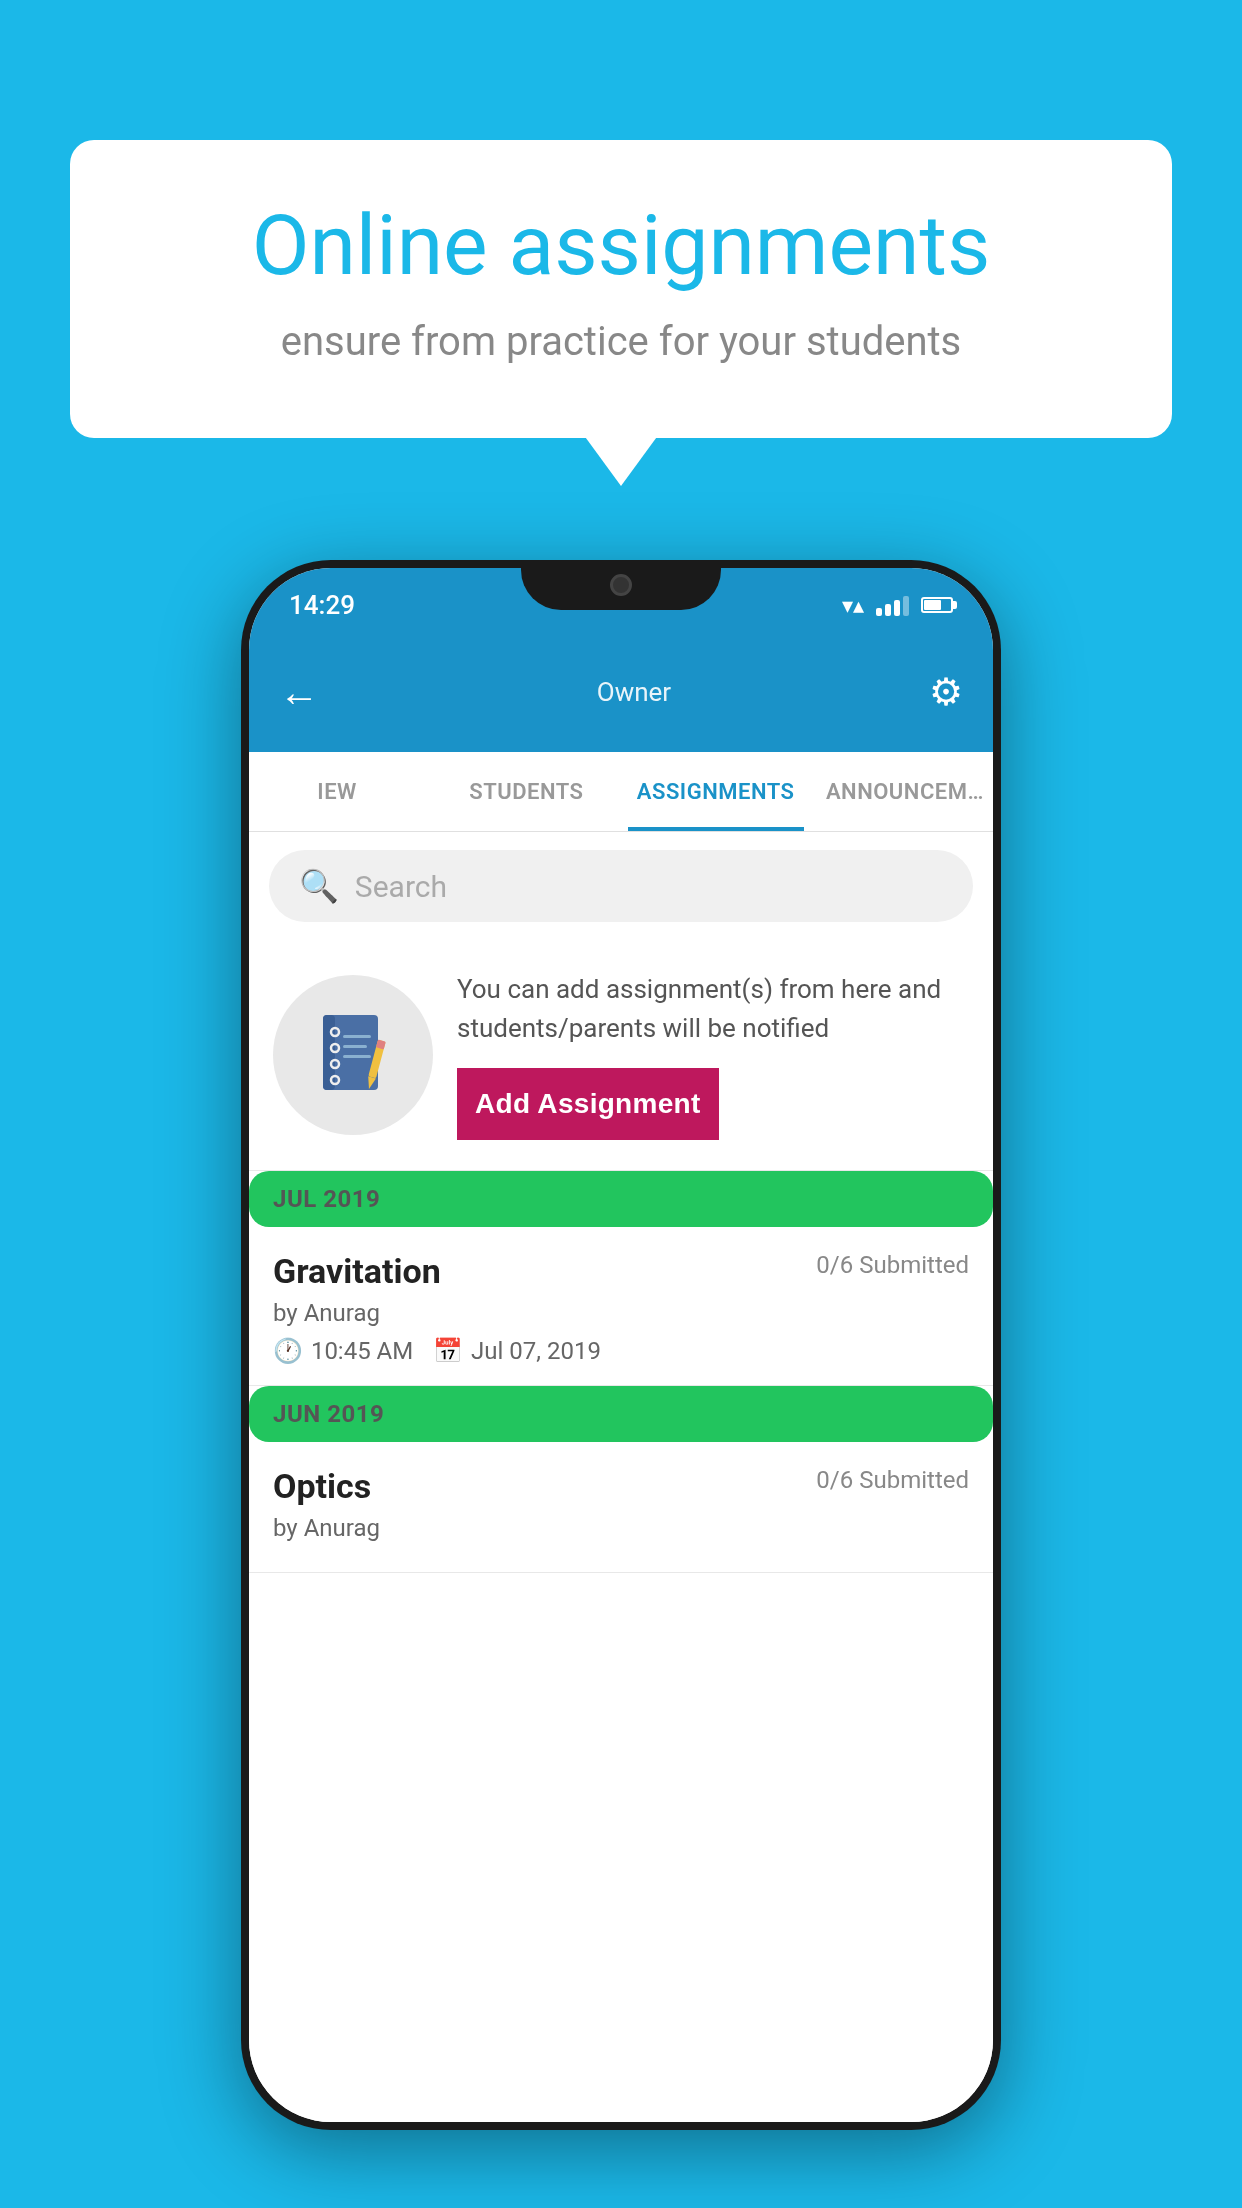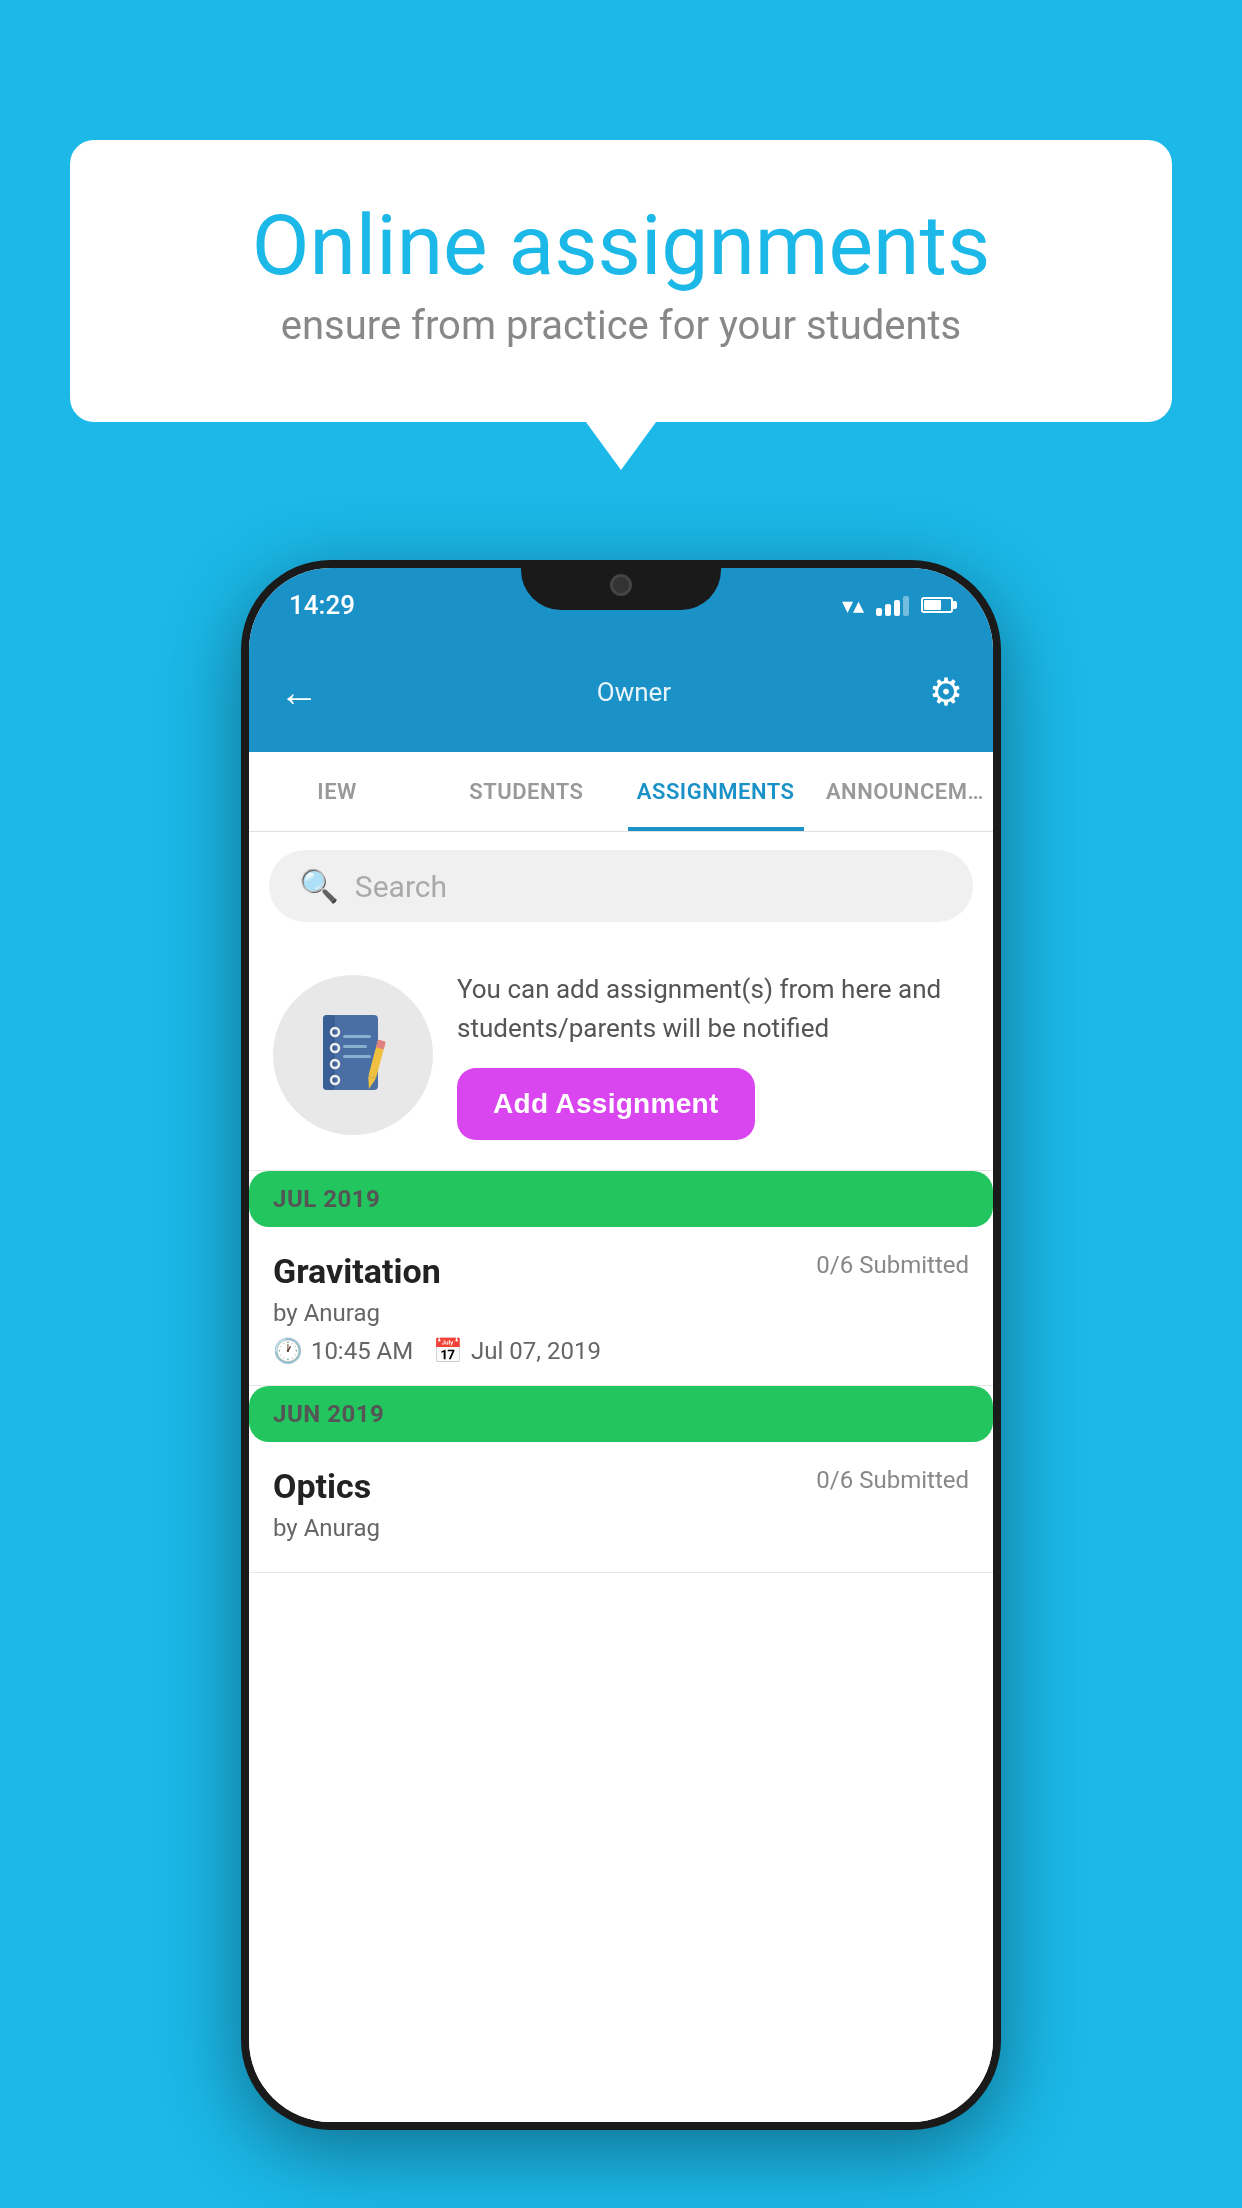--- a/index.html
+++ b/index.html
@@ -38,21 +38,21 @@
       height: 0;
       border-left: 38px solid transparent;
       border-right: 38px solid transparent;
       border-top: 52px solid white;
     }
 
     .speech-bubble-title {
       font-size: 84px;
       color: #1bb8e8;
       font-weight: 400;
-      margin-bottom: 8px;
+      margin-bottom: 24px;
       line-height: 1.1;
     }
 
     .speech-bubble-subtitle {
       font-size: 40px;
       color: #888;
       font-weight: 400;
       line-height: 1.3;
     }
 
@@ -311,25 +311,25 @@
     }
 
     .promo-text {
       font-size: 26px;
       color: #555;
       line-height: 1.5;
       margin-bottom: 20px;
     }
 
     .add-assignment-btn {
-      background: #d946ef;
+      background: #be185d;
       color: white;
       border: none;
-      border-radius: 19px;
-      padding: 20px 36px;
+      border-radius: 0;
+      padding: 20px 18px;
       font-size: 28px;
       font-weight: 600;
       cursor: pointer;
       letter-spacing: 0.3px;
     }
 
     
     .section-header {
       background: #22c55e;
       padding: 14px 24px;

